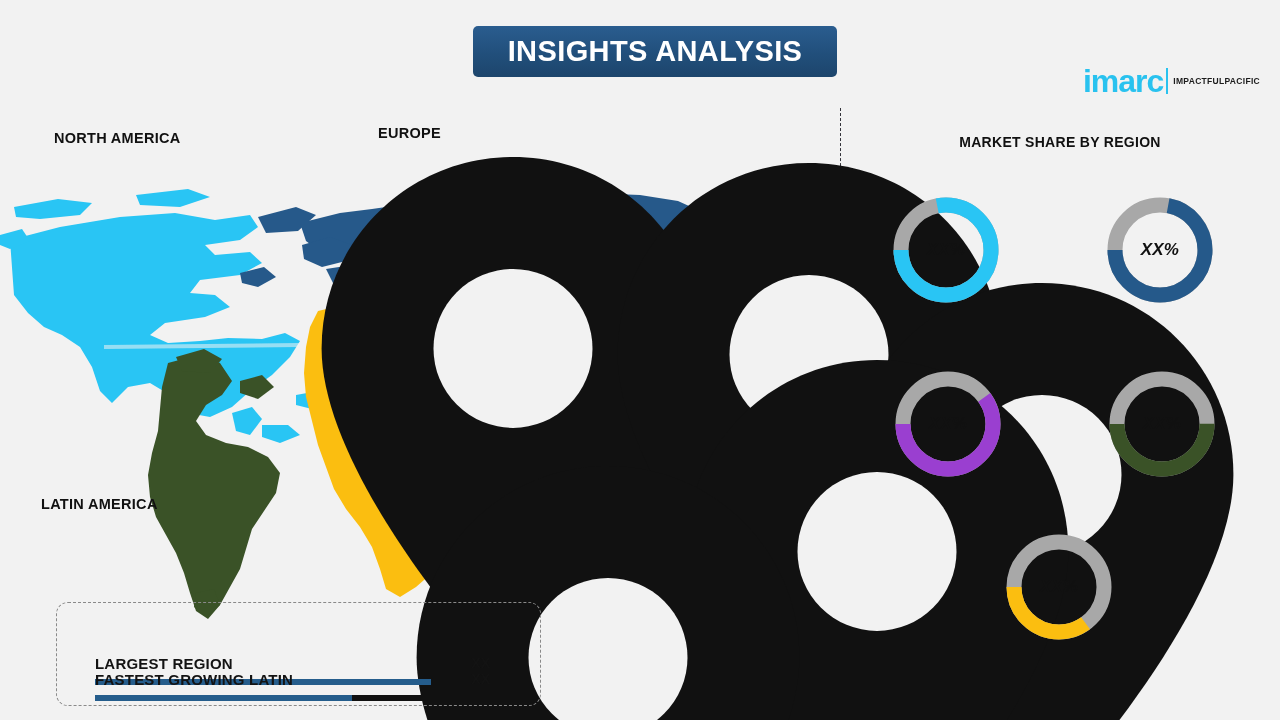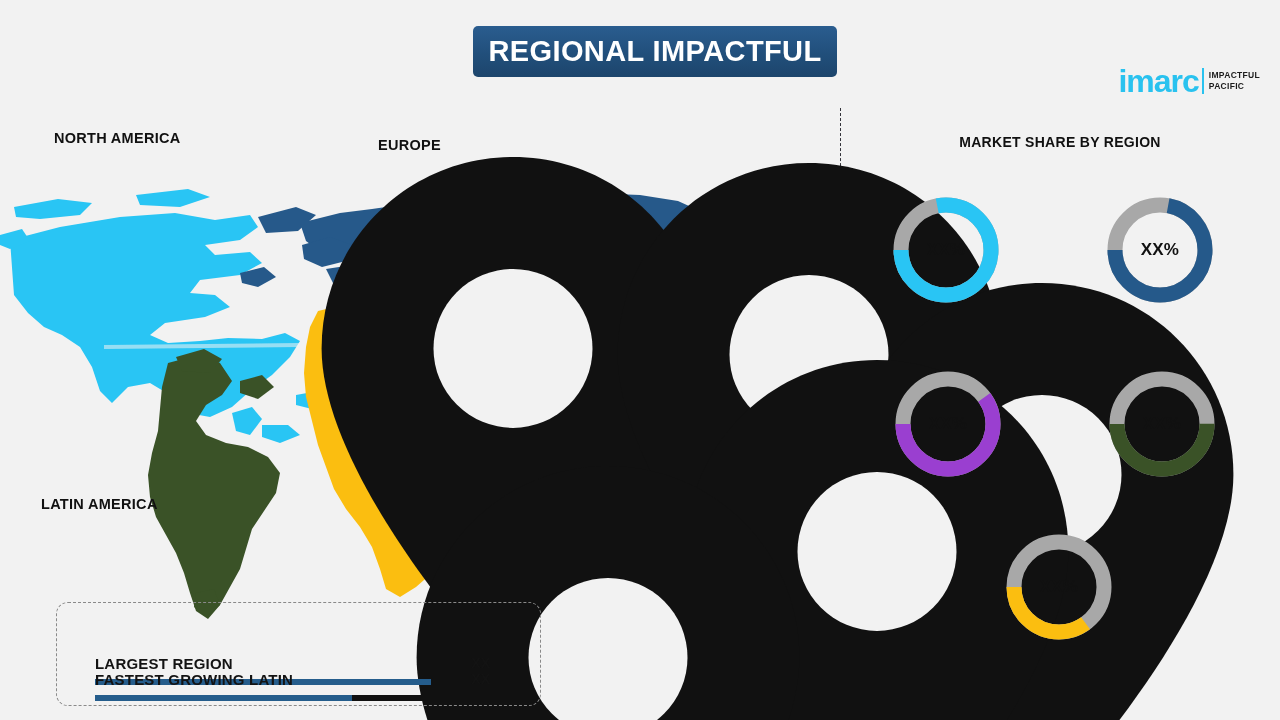--- a/index.html
+++ b/index.html
@@ -20,21 +20,21 @@
   }
   #title-banner .txt {
     color: #ffffff; font-size: 29px; font-weight: bold;
     letter-spacing: .4px; white-space: nowrap;
   }
 
   
   #logo { position: absolute; right: 20px; top: 22px; height: 40px; display: flex; align-items: center; margin-top: 39px; }
   #logo .word { font-size: 32px; font-weight: bold; color: #29c2ef; letter-spacing: -1px; line-height: 1; position: relative; }
   #logo .bar { width: 2px; height: 26px; background: #29c2ef; margin: 0 5px 0 3px; }
-  #logo .tag { display: flex; flex-direction: column; justify-content: flex-end; }
+  #logo .tag { display: flex; flex-direction: row; justify-content: flex-end; }
   #logo .tag span { font-size: 8.5px; font-weight: bold; color: #1c1c1c; letter-spacing: .3px; line-height: 11px; }
 
   
   #divider {
     position: absolute; left: 840px; top: 108px; width: 0; height: 604px;
     border-left: 1.5px dashed #33333a;
   }
 
   
   #map-wrap { position: absolute; left: 0; top: 95px; width: 820px; height: 530px; text-align: right; }
@@ -61,30 +61,30 @@
   
   #donut-title {
     position: absolute; left: 840px; top: 134px; width: 440px;
     text-align: center; font-size: 14px; font-weight: bold; color: #111111;
     letter-spacing: .3px;
   }
   .donut { position: absolute; width: 112px; height: 112px; }
   .donut svg { display: block; transform: rotate(-90deg); }
   .donut .pct {
     position: absolute; inset: 0; display: flex; align-items: center; justify-content: center;
-    font-size: 17px; font-weight: bold; color: #111111; letter-spacing: .2px;
+    font-size: 17px; font-weight: bold; color: #111111; letter-spacing: .2px; font-style: italic;
   }
 </style>
 </head>
 <body>
 
 <div id="stage">
 
   <div id="title-banner">
-    <span class="txt">REGIONAL IMPACTFUL</span>
+    <span class="txt">INSIGHTS ANALYSIS</span>
   </div>
 
   <div id="logo">
     <span class="word">imarc</span>
     <span class="bar"></span>
     <span class="tag">
       <span>IMPACTFUL</span>
       <span>PACIFIC</span>
     </span>
   </div>
@@ -150,21 +150,21 @@
 
       <g id="g-la">
         <path d="M168 268 L198 260 L220 268 L232 286 L222 300 L206 310 L196 326 L206 340 L226 348 L248 352 L268 362 L280 378 L276 398 L264 416 L252 434 L246 454 L240 474 L230 492 L220 510 L208 524 L196 516 L190 498 L184 478 L176 458 L166 440 L156 422 L150 402 L148 380 L152 358 L158 336 L160 314 L162 292 Z" fill="#3a5227"></path>
         <path d="M196 498 L214 494 L220 510 L206 522 L194 512 Z" fill="#3a5227"></path>
         <path d="M176 262 L204 254 L222 264 L210 278 L182 276 Z" fill="#3a5227"></path>
         <path d="M240 286 L262 280 L274 292 L258 304 L240 298 Z" fill="#3a5227"></path>
       </g>
     </svg>
 
     <div class="region-label" style="left:54px; top:33px;">NORTH AMERICA</div>
-    <div class="region-label" style="left:378px; top:40px;">EUROPE</div>
+    <div class="region-label" style="left:378px; top:28px;">EUROPE</div>
     <div class="region-label" style="left:672px; top:220px;">ASIA PACIFIC</div>
     <div class="region-label" style="left:482px; top:311px; width:160px;">MIDDLE EAST &amp;
 AFRICA</div>
     <div class="region-label" style="left:41px; top:399px;">LATIN AMERICA</div>
 
     <div class="pin" style="left:103px; top:62px;">
       <svg viewBox="0 0 26 36">
           <path d="M13 0C5.8 0 0 5.8 0 13c0 9.3 13 23 13 23s13-13.7 13-23C26 5.8 20.2 0 13 0z" fill="#111"></path>
           <circle cx="13" cy="13" r="5.4" fill="#f2f2f2"></circle>
         </svg>

